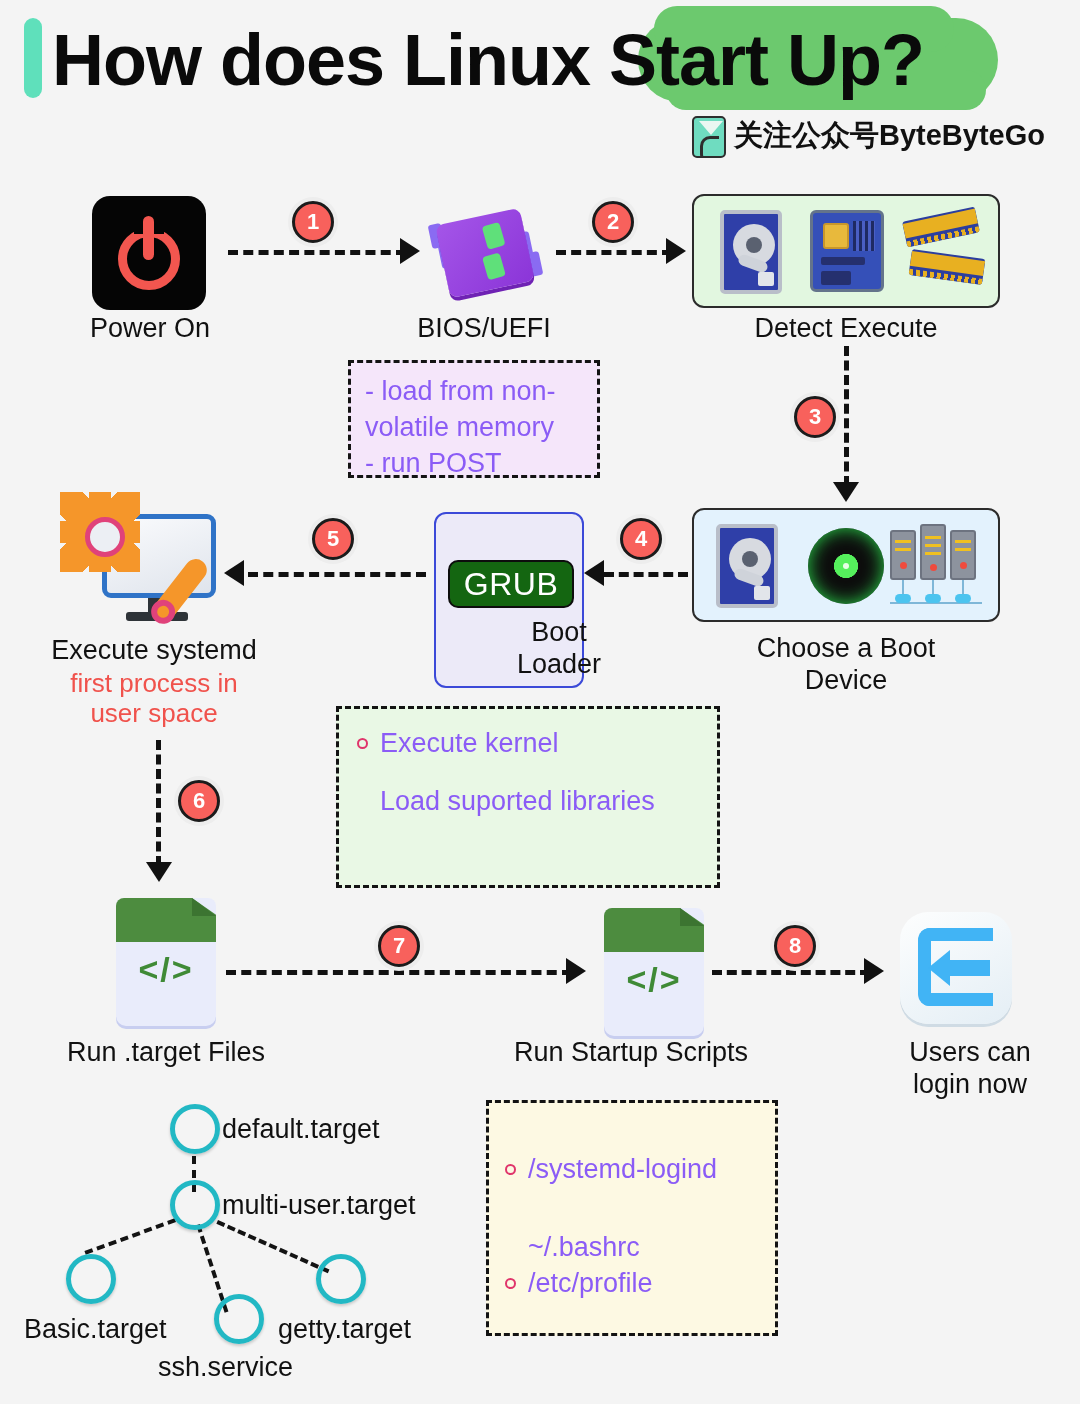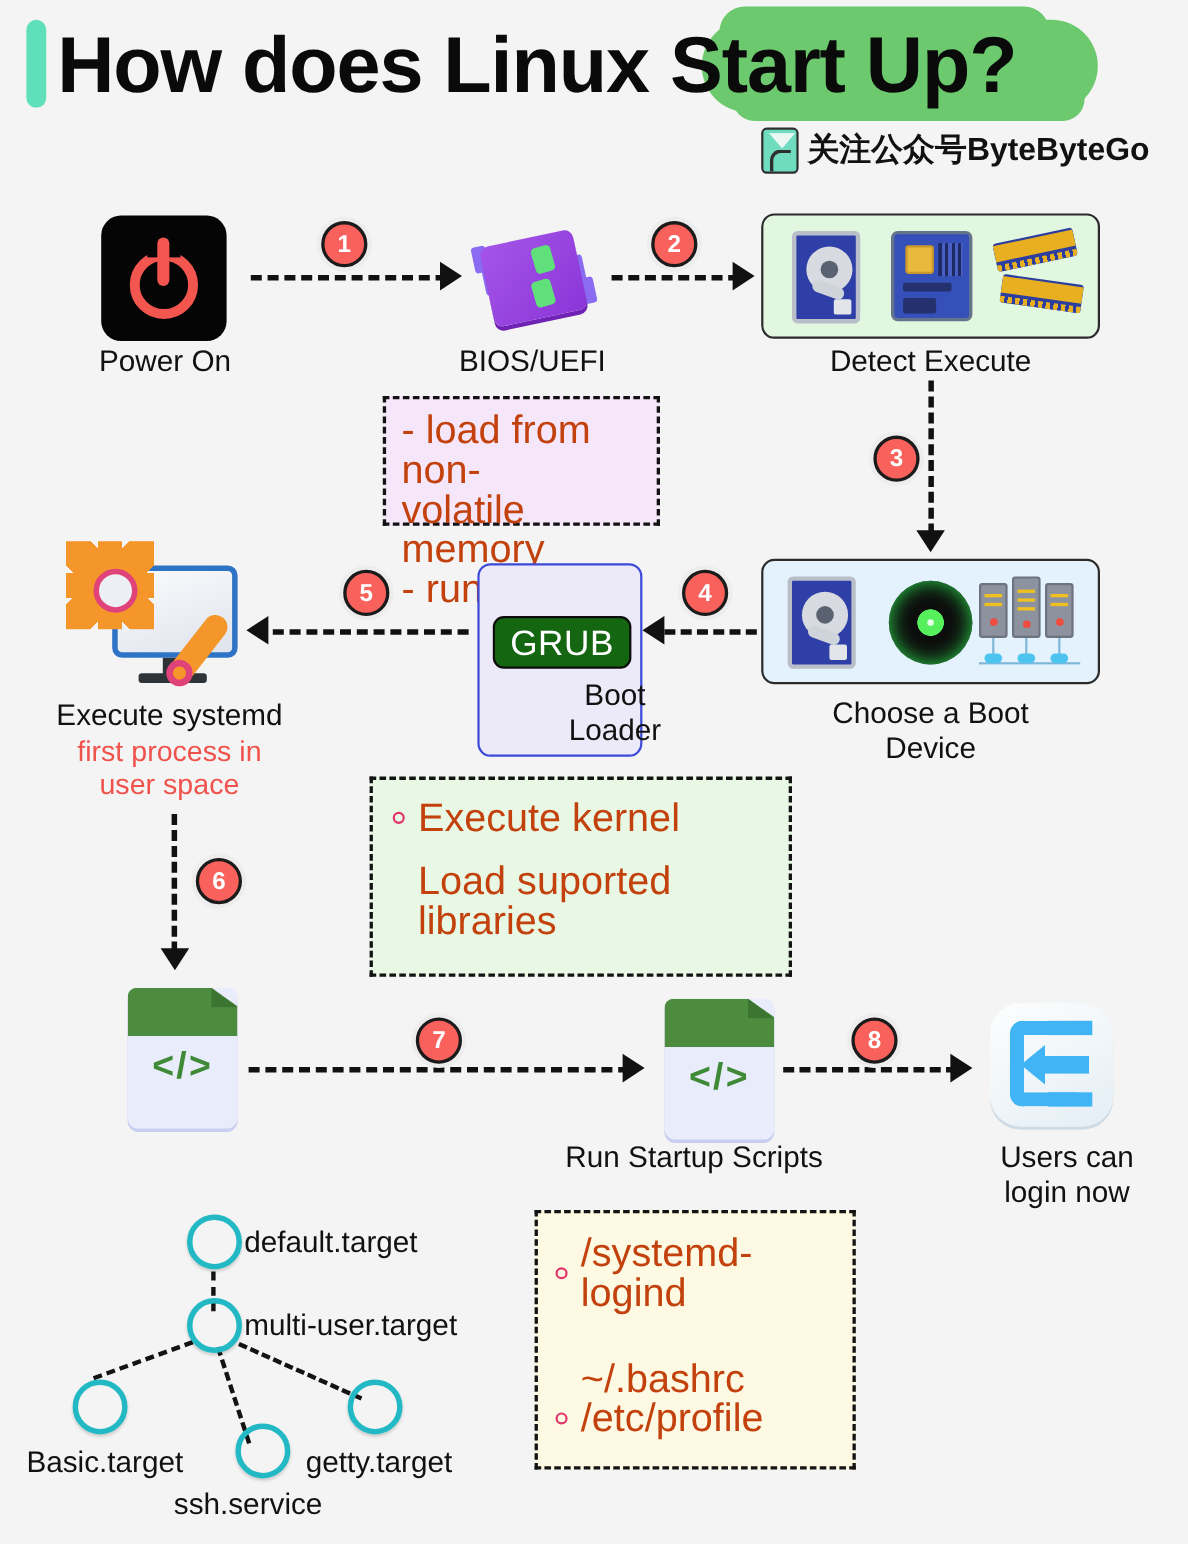--- a/index.html
+++ b/index.html
@@ -175,21 +175,21 @@
   .srv .led { position: absolute; left: 8px; width: 7px; height: 7px;
          background: #ef4b3e; border-radius: 50%; }
   .srv-wire { position: absolute; width: 2px; background: #7fb7d8; }
   .srv-node { position: absolute; width: 16px; height: 9px; background: #4cc4ef;
          border-radius: 5px; }
   .srv-line { position: absolute; height: 2px; background: #7fb7d8; }
 
   
   .note {
     border: 3px dashed #131313; border-radius: 0;
-    font-size: 36px; color: #c2410c; line-height: 36px;
+    font-size: 27px; color: #8b5cf6; line-height: 36px;
   }
   #post-note { left: 348px; top: 360px; width: 252px; height: 118px;
                background: #f5e6fa; padding: 10px 14px; }
   #grub-note { left: 336px; top: 706px; width: 384px; height: 182px;
                background: #e9f8e5; padding: 16px 18px; }
   #login-note { left: 486px; top: 1100px; width: 292px; height: 236px;
                background: #fdf9e3; padding: 18px 16px; }
   .note-row { display: flex; align-items: center; gap: 12px; }
   .note-bullet {
     width: 11px; height: 11px; border: 2.5px solid #e0356b; border-radius: 50%;
@@ -466,20 +466,21 @@
   <div class="abs dash-v" style="left:156px; top:740px; height:126px;"></div>
   <div class="abs arrow-d" style="left:146px; top:862px;"></div>
   <div class="abs badge" style="left:178px; top:780px;">6</div>
 
   <div class="codefile abs" style="left:116px; top:898px;">
     <div class="body"></div>
     <div class="top"></div>
     <div class="fold"></div>
     <div class="code">&lt;/&gt;</div>
   </div>
+  <div class="abs node-label" style="left:42px; top:1036px; width:248px;">Run .target Files</div>
 
   <div class="abs dash-h" style="left:226px; top:970px; width:346px;"></div>
   <div class="abs arrow-r" style="left:566px; top:958px;"></div>
   <div class="abs badge" style="left:378px; top:925px;">7</div>
 
   <div class="codefile abs" style="left:604px; top:908px;">
     <div class="body"></div>
     <div class="top"></div>
     <div class="fold"></div>
     <div class="code">&lt;/&gt;</div>
@@ -515,21 +516,21 @@
     <div class="tlabel" style="left:14px; top:220px;">Basic.target</div>
 
     <div class="tnode" style="left:204px; top:200px;"></div>
     <div class="tlabel" style="left:148px; top:258px;">ssh.service</div>
 
     <div class="tnode" style="left:306px; top:160px;"></div>
     <div class="tlabel" style="left:268px; top:220px;">getty.target</div>
   </div>
 
   <div class="abs note" id="login-note">
-    <div class="note-row" style="margin-bottom:42px;">
+    <div class="note-row" style="margin-bottom:42px;margin-top:30px;">
       <span class="note-bullet"></span>
       <span>/systemd-logind</span>
     </div>
     <div class="note-row">
       <span class="note-bullet blank"></span>
       <span>~/.bashrc</span>
     </div>
     <div class="note-row" style="margin-bottom:42px;">
       <span class="note-bullet"></span>
       <span>/etc/profile</span>

